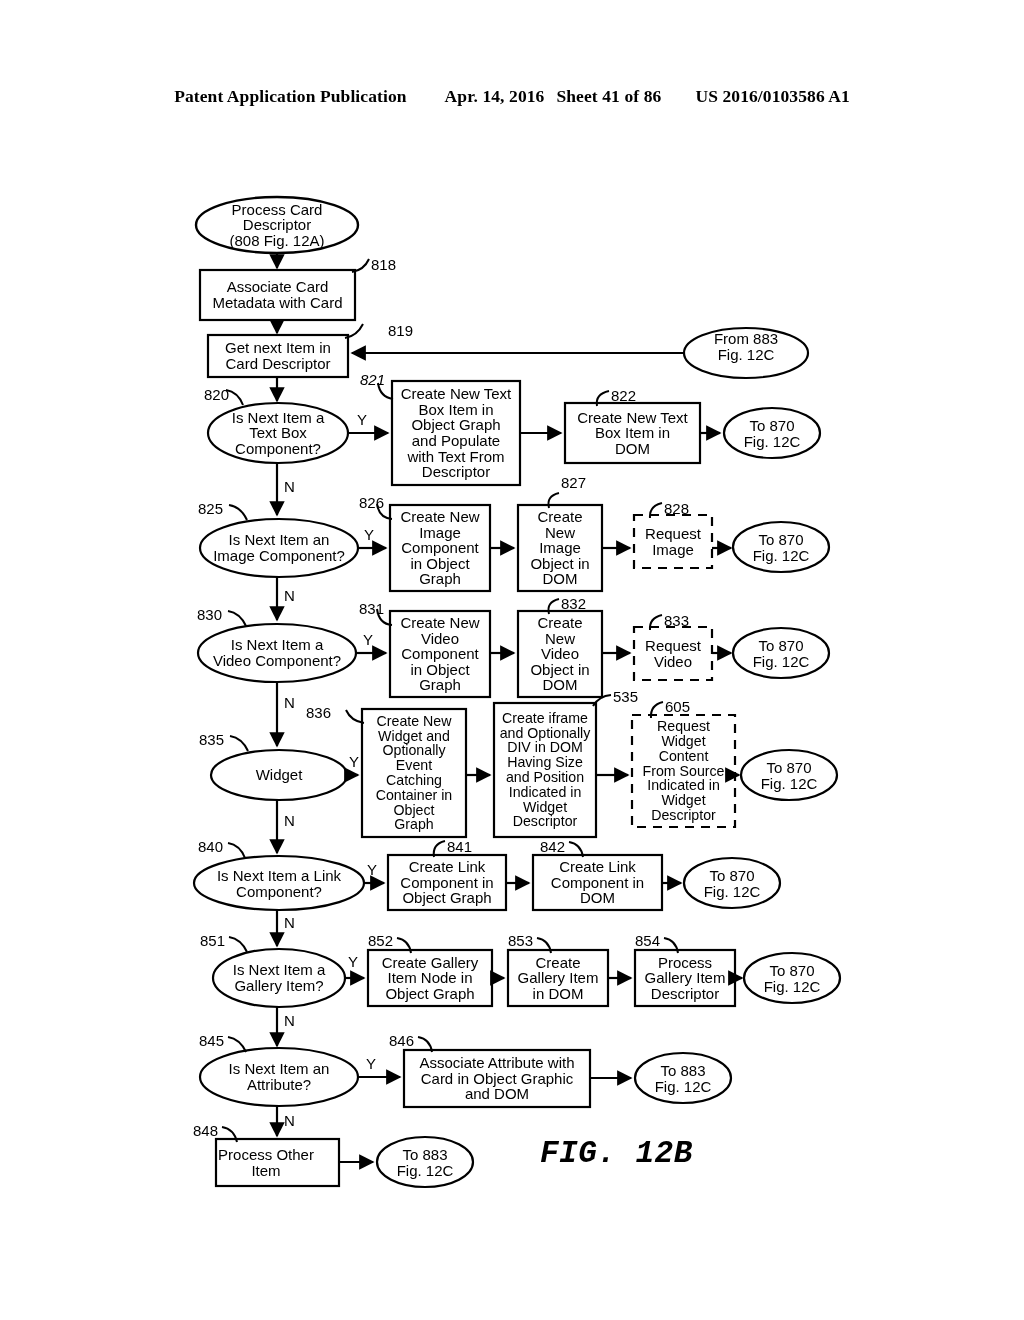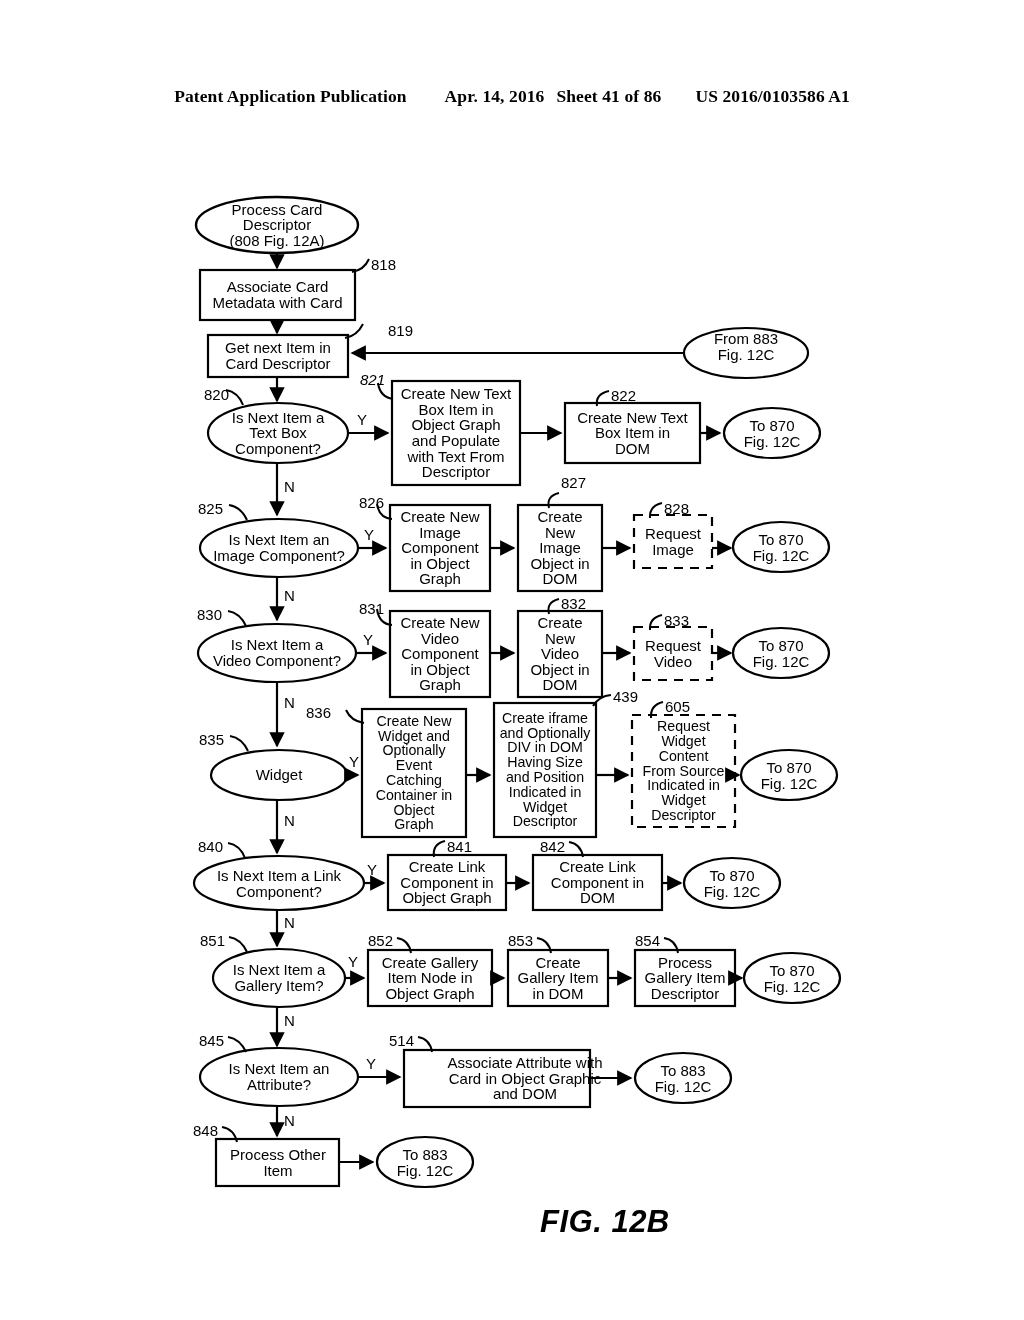--- a/index.html
+++ b/index.html
@@ -77,22 +77,22 @@
     white-space: nowrap;
   }
   .branch {
     position: absolute;
     font-size: 15px;
     font-family: "Liberation Sans", sans-serif;
   }
   #fig-caption {
     position: absolute;
     left: 540px;
-    top: 1204px;
-    font-family: Liberation Sans, sans-serif;
+    top: 1136px;
+    font-family: Liberation Mono, monospace;
     font-style: italic;
     font-weight: bold;
     font-size: 31px;
     letter-spacing: 0.5px;
     white-space: nowrap;
   }
 </style>
 </head>
 <body>
 
@@ -350,28 +350,28 @@
   <div class="node sz15" style="left:635px; top:950px; width:100px; height:56px;">
     <span class="txt">Process<br>Gallery Item<br>Descriptor</span>
   </div>
   <div class="node sz15" style="left:748px; top:963px; width:88px; height:32px;">
     <span class="txt">To 870<br>Fig. 12C</span>
   </div>
 
   <div class="node sz15" style="left:205px; top:1059px; width:148px; height:36px;">
     <span class="txt">Is Next Item an<br>Attribute?</span>
   </div>
-  <div class="node sz15" style="left:404px; top:1050px; width:186px; height:57px;margin-left:28px;">
+  <div class="node sz15" style="left:404px; top:1050px; width:186px; height:57px;">
     <span class="txt">Associate Attribute with<br>Card in Object Graphic<br>and DOM</span>
   </div>
   <div class="node sz15" style="left:639px; top:1063px; width:88px; height:32px;">
     <span class="txt">To 883<br>Fig. 12C</span>
   </div>
 
-  <div class="node sz15" style="left:216px; top:1139px; width:124px; height:47px;">
+  <div class="node sz15" style="left:204px; top:1139px; width:124px; height:47px;">
     <span class="txt">Process Other<br>Item</span>
   </div>
   <div class="node sz15" style="left:381px; top:1147px; width:88px; height:32px;">
     <span class="txt">To 883<br>Fig. 12C</span>
   </div>
 
   <div class="refnum" style="left:371px; top:256px;">818</div>
   <div class="refnum" style="left:365px; top:322px;margin-left:23px;">819</div>
   <div class="refnum" style="left:204px; top:386px;">820</div>
   <div class="refnum" style="left:360px; top:371px;font-style:italic;">821</div>
@@ -379,27 +379,27 @@
   <div class="refnum" style="left:198px; top:500px;">825</div>
   <div class="refnum" style="left:359px; top:494px;">826</div>
   <div class="refnum" style="left:561px; top:474px;">827</div>
   <div class="refnum" style="left:664px; top:500px;">828</div>
   <div class="refnum" style="left:197px; top:606px;">830</div>
   <div class="refnum" style="left:359px; top:600px;">831</div>
   <div class="refnum" style="left:561px; top:595px;">832</div>
   <div class="refnum" style="left:664px; top:612px;">833</div>
   <div class="refnum" style="left:199px; top:731px;">835</div>
   <div class="refnum" style="left:306px; top:704px;">836</div>
-  <div class="refnum" style="left:613px; top:688px;">439</div>
+  <div class="refnum" style="left:613px; top:688px;">535</div>
   <div class="refnum" style="left:665px; top:698px;">605</div>
   <div class="refnum" style="left:198px; top:838px;">840</div>
   <div class="refnum" style="left:447px; top:838px;">841</div>
   <div class="refnum" style="left:540px; top:838px;">842</div>
   <div class="refnum" style="left:199px; top:1032px;">845</div>
-  <div class="refnum" style="left:389px; top:1032px;">514</div>
+  <div class="refnum" style="left:389px; top:1032px;">846</div>
   <div class="refnum" style="left:193px; top:1122px;">848</div>
   <div class="refnum" style="left:200px; top:932px;">851</div>
   <div class="refnum" style="left:368px; top:932px;">852</div>
   <div class="refnum" style="left:508px; top:932px;">853</div>
   <div class="refnum" style="left:635px; top:932px;">854</div>
 
   <div class="branch" style="left:357px; top:411px;">Y</div>
   <div class="branch" style="left:284px; top:478px;">N</div>
   <div class="branch" style="left:364px; top:526px;">Y</div>
   <div class="branch" style="left:284px; top:587px;">N</div>

